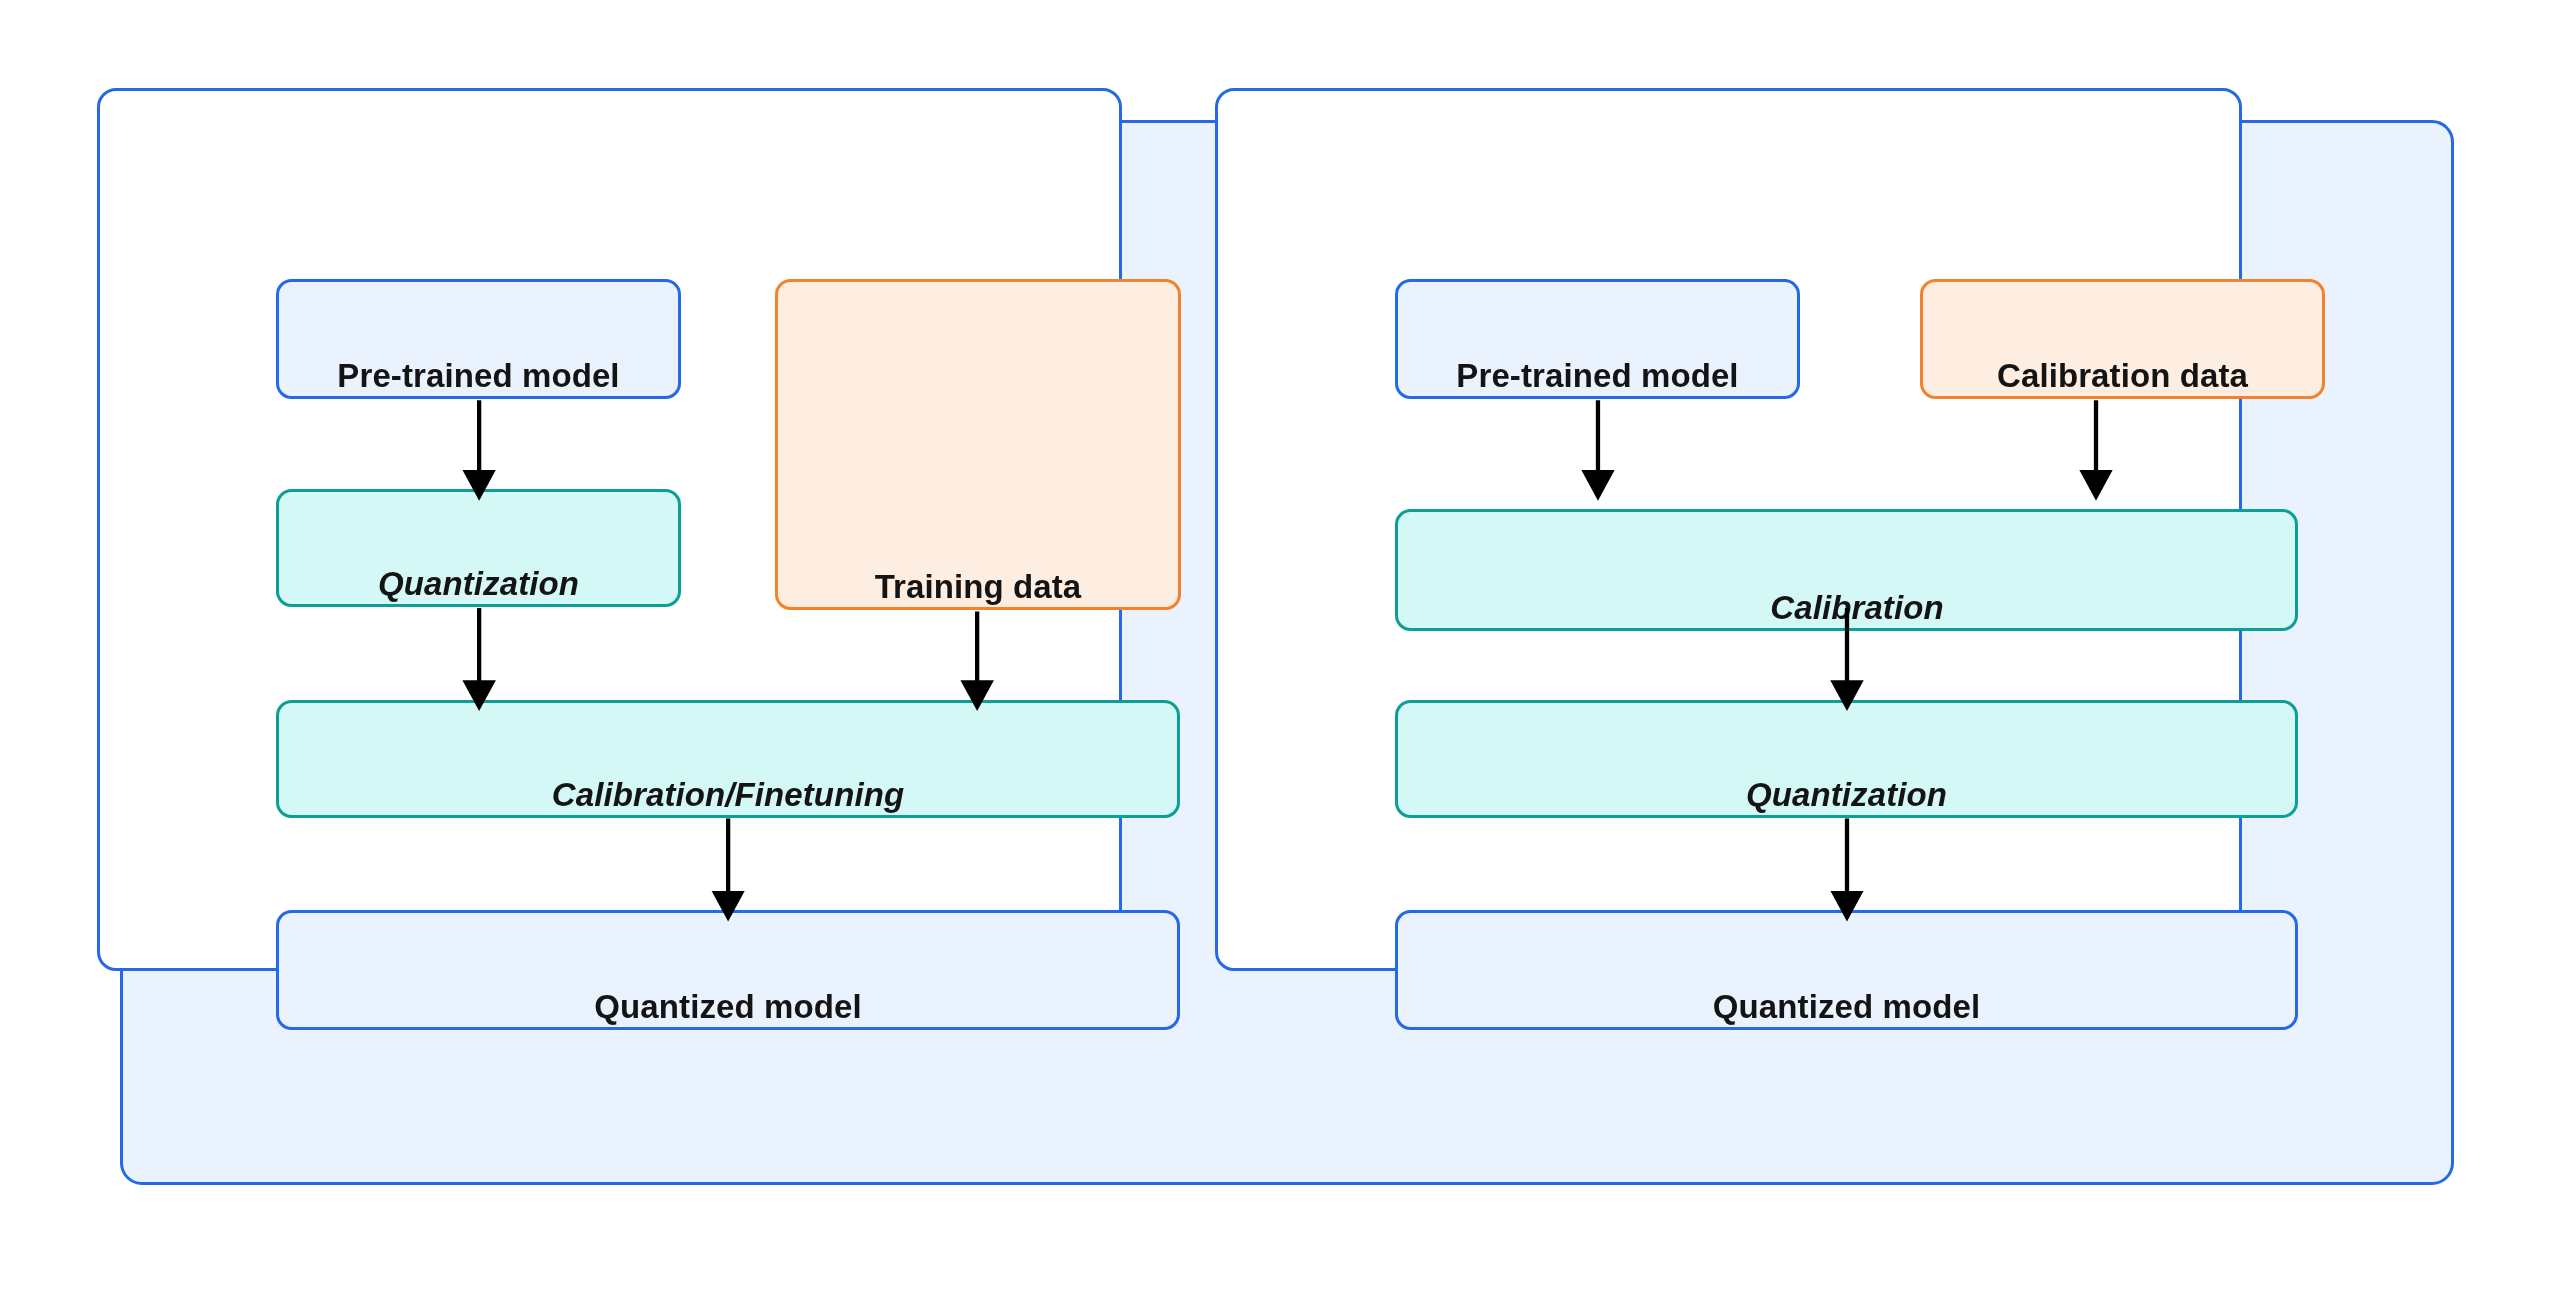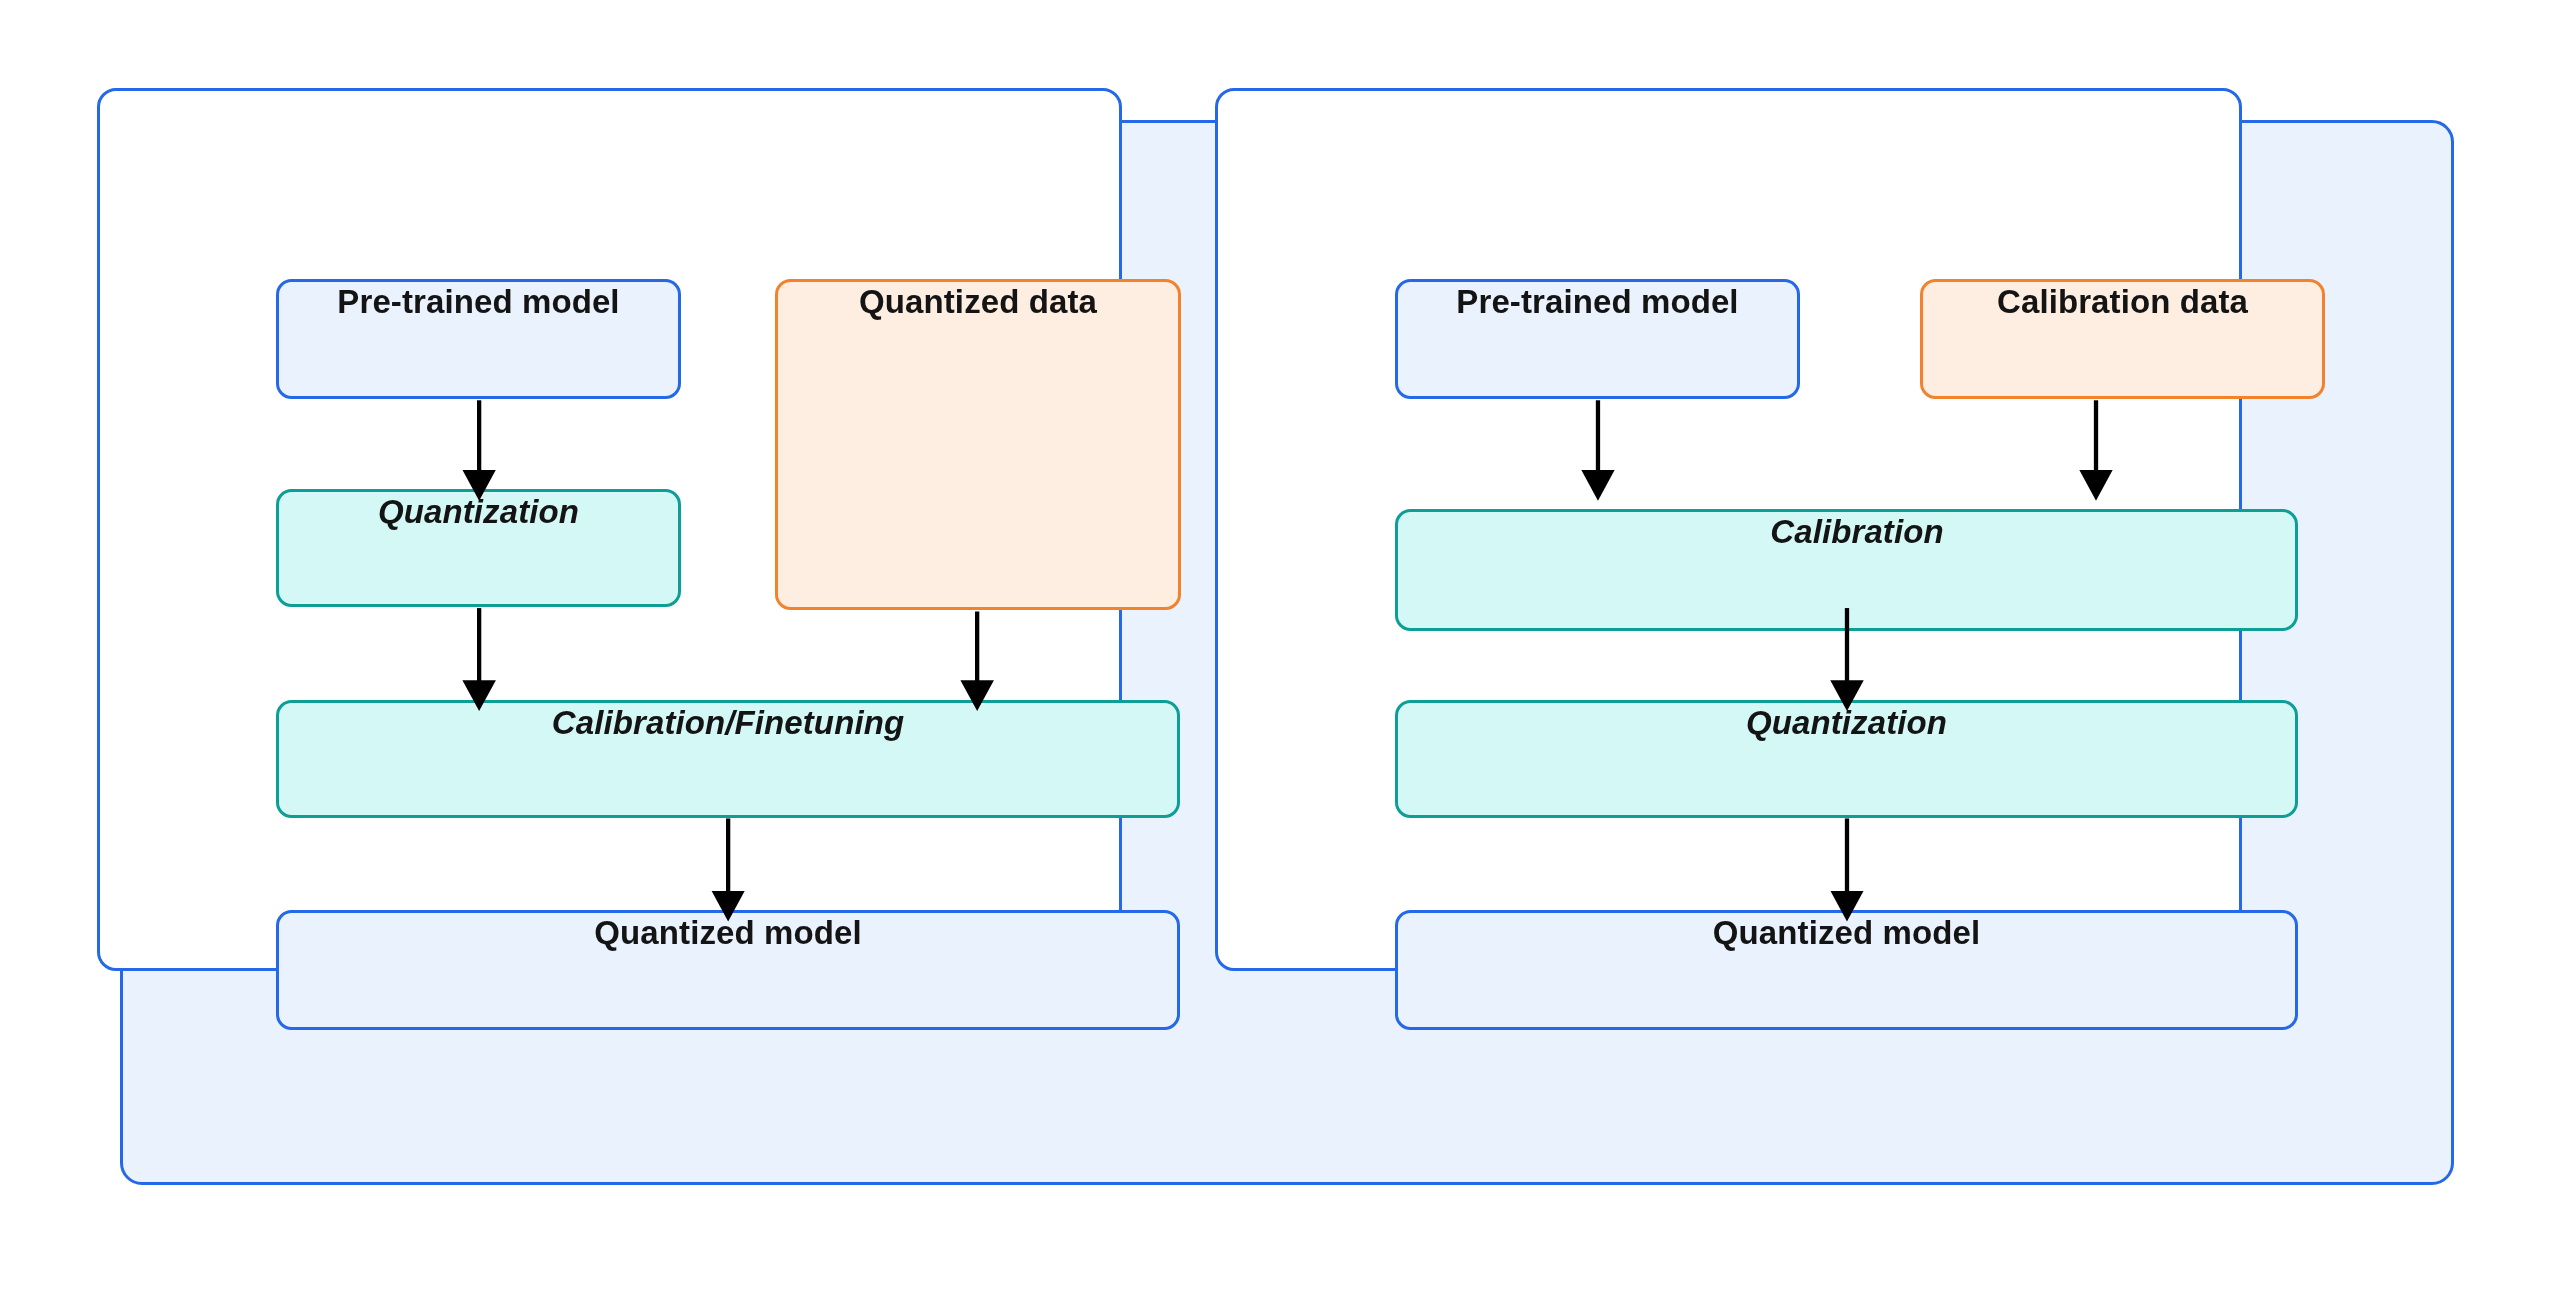--- a/index.html
+++ b/index.html
@@ -45,21 +45,21 @@
     border-radius: 19px;
   }
   .panel-left  { left: 97px;  width: 1025px; }   
   .panel-right { left: 1215px; width: 1027px; }   
 
   
   .node {
     position: absolute;
     box-sizing: border-box;
     display: flex;
-    align-items: flex-start;
+    align-items: flex-end;
     justify-content: center;
     text-align: center;
     border-radius: 15.5px;
     font-size: 33px;
     font-weight: 700;
     color: #141414;
     letter-spacing: 0.1px;
     line-height: 1.2;
     padding: 0 12px;
   }
@@ -95,21 +95,21 @@
 
   <div class="outer-container"></div>
 
   <div class="panel panel-left"></div>
 
   <div class="node blue" style="left:276px; top:279px; width:405px; height:120px;">
     <span>Pre-trained model</span>
   </div>
 
   <div class="node orange" style="left:775px; top:279px; width:406px; height:331px;">
-    <span>Quantized data</span>
+    <span>Training data</span>
   </div>
 
   <div class="node teal" style="left:276px; top:489px; width:405px; height:118px;">
     <span>Quantization</span>
   </div>
 
   <div class="node teal" style="left:276px; top:700px; width:904px; height:118px;">
     <span>Calibration/Finetuning</span>
   </div>
 

